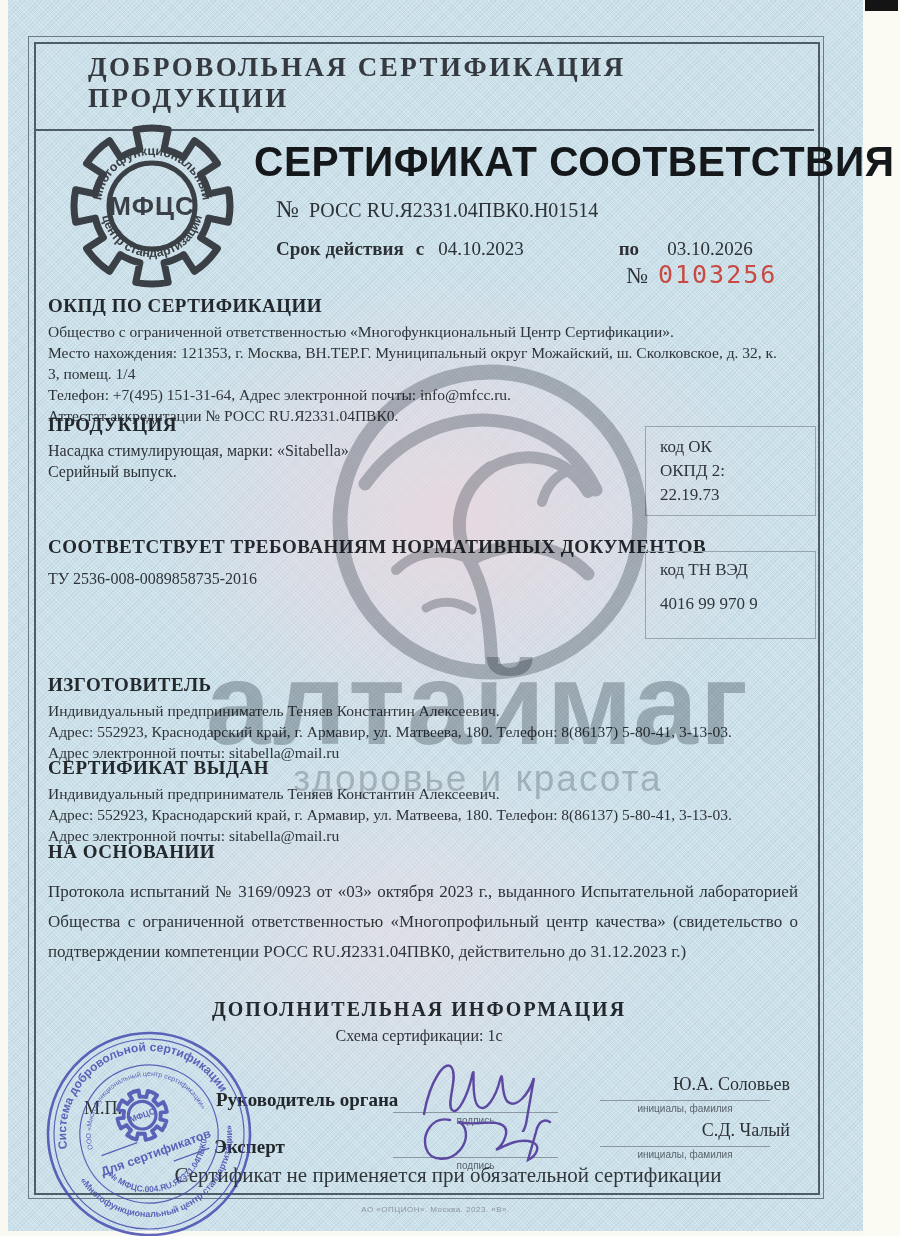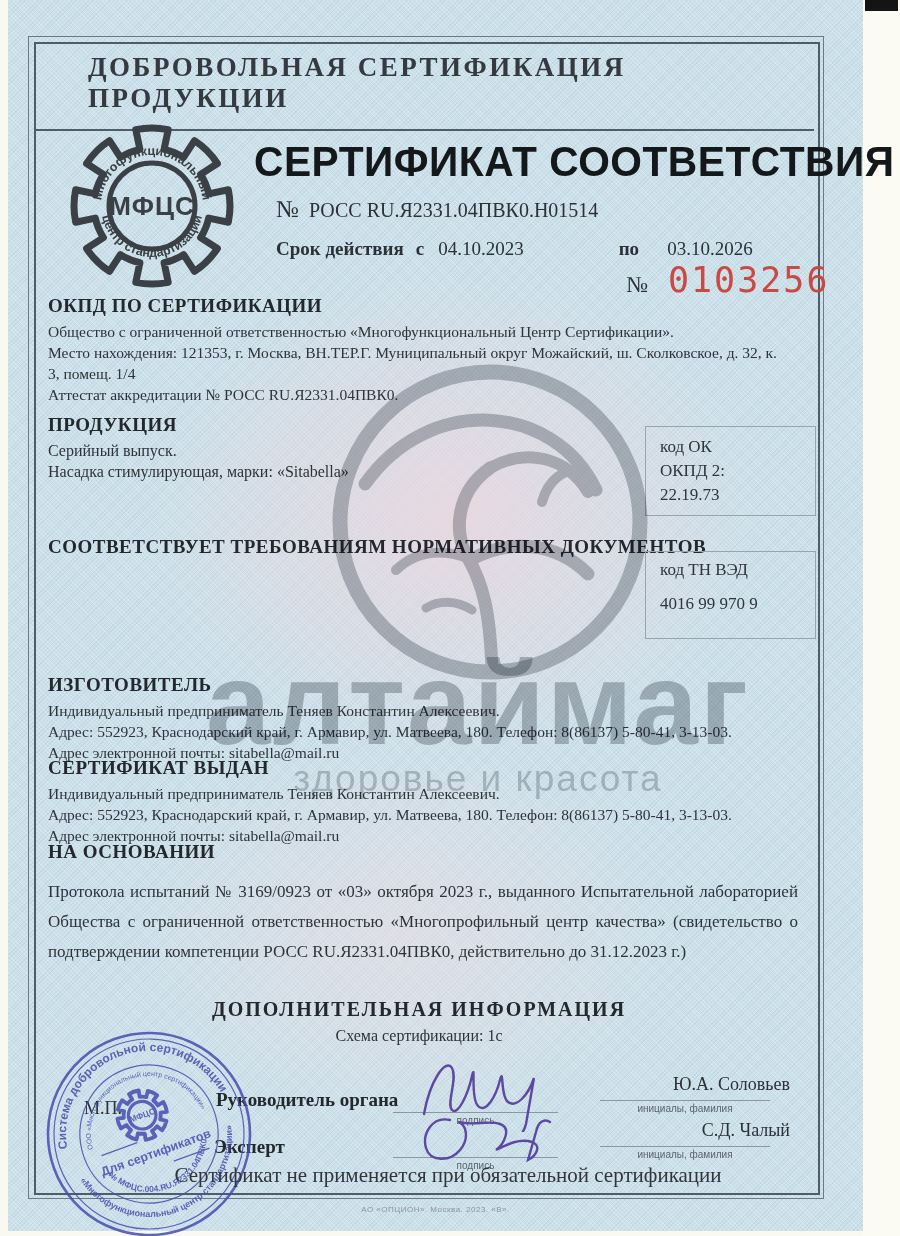--- a/index.html
+++ b/index.html
@@ -33,21 +33,21 @@
     transform:scaleX(.97);transform-origin:left top;white-space:nowrap;letter-spacing:.5px;
   }
   .cert-no{position:absolute;left:268px;top:196px;font-size:20px;color:#2c3136;white-space:nowrap;}
   .cert-no .nosign{font-size:24px;margin-right:10px;}
   .validity{position:absolute;left:268px;top:238px;font-size:19px;color:#2c3136;white-space:nowrap;}
   .validity .b{font-weight:bold;}
   .validity .sp1{margin-left:12px;} .validity .sp2{margin-left:14px;margin-top:48px;}
   .validity .sp3{margin-left:95px;} .validity .sp4{margin-left:28px;}
   .blank-no{position:absolute;left:618px;top:260px;white-space:nowrap;}
   .blank-no .nosign{font-size:23px;color:#2c3136;}
-  .blank-no .digits{font-family:"DejaVu Sans Mono",monospace;font-size:35px;letter-spacing:2px;margin-left:20px;}
+  .blank-no .digits{font-family:"DejaVu Sans Mono",monospace;font-size:25px;letter-spacing:2px;margin-left:10px;}
   .sec{position:absolute;left:40px;width:742px;color:#2e3338;}
   .sec-h{font-size:19px;font-weight:bold;color:#23282d;letter-spacing:.5px;margin-bottom:4px;}
   .sec-line{font-size:15.5px;line-height:21px;}
   .sec-line.p16{font-size:16px;}
   .organ{top:295px;} .product{top:414px;} .conforms{top:536px;}
   .conforms .sec-line{margin-top:10px;}
   .manufacturer{top:674px;} .issued{top:757px;}
   .basis{top:841px;}
   .basis-text{font-size:17px;line-height:30px;margin-top:14px;width:750px;text-align:justify;}
   .additional{top:998px;text-align:center;}
@@ -132,37 +132,39 @@
   </div>
 
   <div class="blank-no">
     <span class="nosign">№</span><span class="digits" style="color:#c84a42">0103256</span>
   </div>
 
   <div class="sec organ">
     <div class="sec-h">ОКПД ПО СЕРТИФИКАЦИИ</div>
     <div class="sec-line">Общество с ограниченной ответственностью «Многофункциональный Центр Сертификации».</div>
     <div class="sec-line">Место нахождения: 121353, г. Москва, ВН.ТЕР.Г. Муниципальный округ Можайский, ш. Сколковское, д. 32, к. 3, помещ. 1/4</div>
+    <div class="sec-line">Телефон: +7(495) 151-31-64, Адрес электронной почты: info@mfcc.ru.</div>
     <div class="sec-line">Аттестат аккредитации № РОСС RU.Я2331.04ПВК0.</div>
   </div>
 
   <div class="sec product">
     <div class="sec-h">ПРОДУКЦИЯ</div>
+    <div class="sec-line p16">Насадка стимулирующая, марки: «Sitabella»</div>
     <div class="sec-line p16">Серийный выпуск.</div>
-    <div class="sec-line p16">Насадка стимулирующая, марки: «Sitabella»</div>
   </div>
 
   <div class="codebox okbox">
     <div>код ОК</div>
     <div>ОКПД 2:</div>
     <div>22.19.73</div>
   </div>
 
   <div class="sec conforms">
     <div class="sec-h">СООТВЕТСТВУЕТ ТРЕБОВАНИЯМ НОРМАТИВНЫХ ДОКУМЕНТОВ</div>
+    <div class="sec-line p16">ТУ 2536-008-0089858735-2016</div>
   </div>
 
   <div class="codebox tnvedbox">
     <div>код ТН ВЭД</div>
     <div class="v">4016 99 970 9</div>
   </div>
 
   <div class="sec manufacturer">
     <div class="sec-h">ИЗГОТОВИТЕЛЬ</div>
     <div class="sec-line">Индивидуальный предприниматель Теняев Константин Алексеевич.</div>

